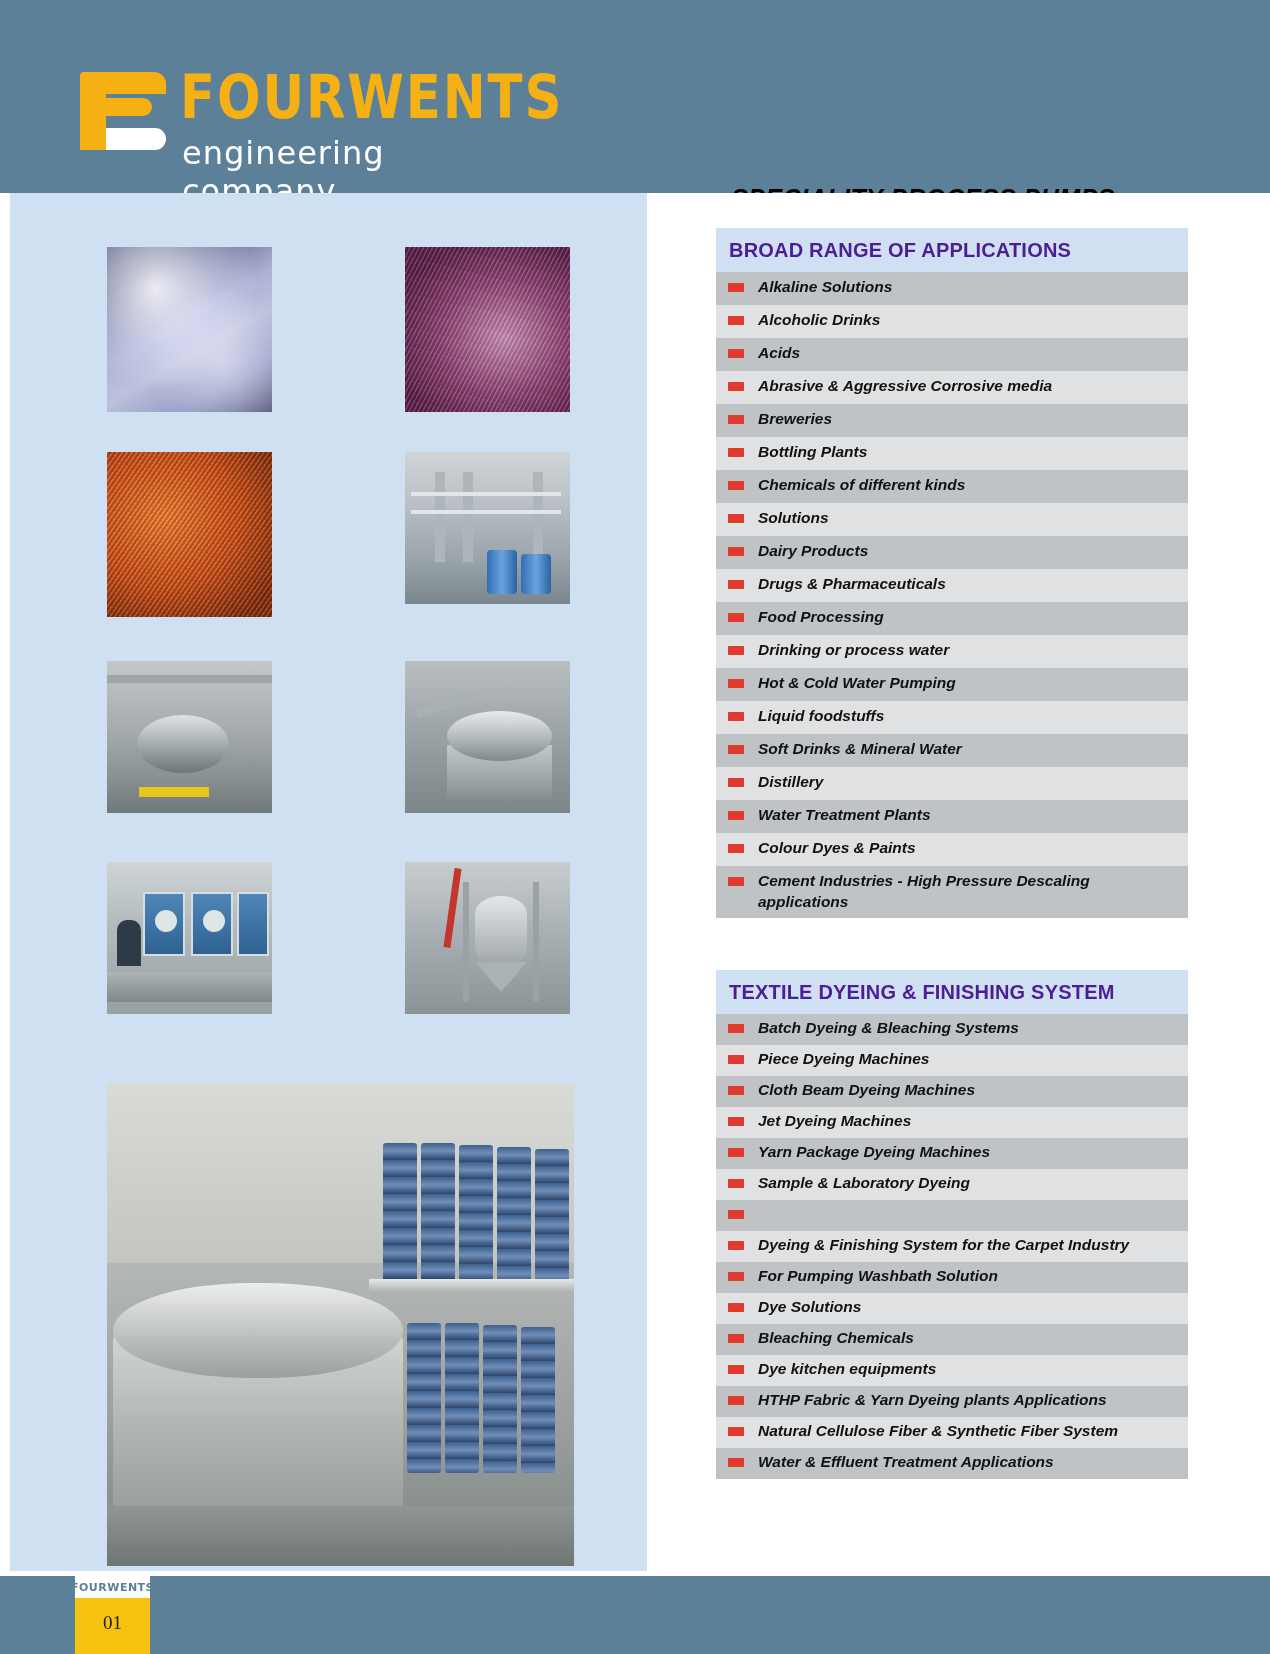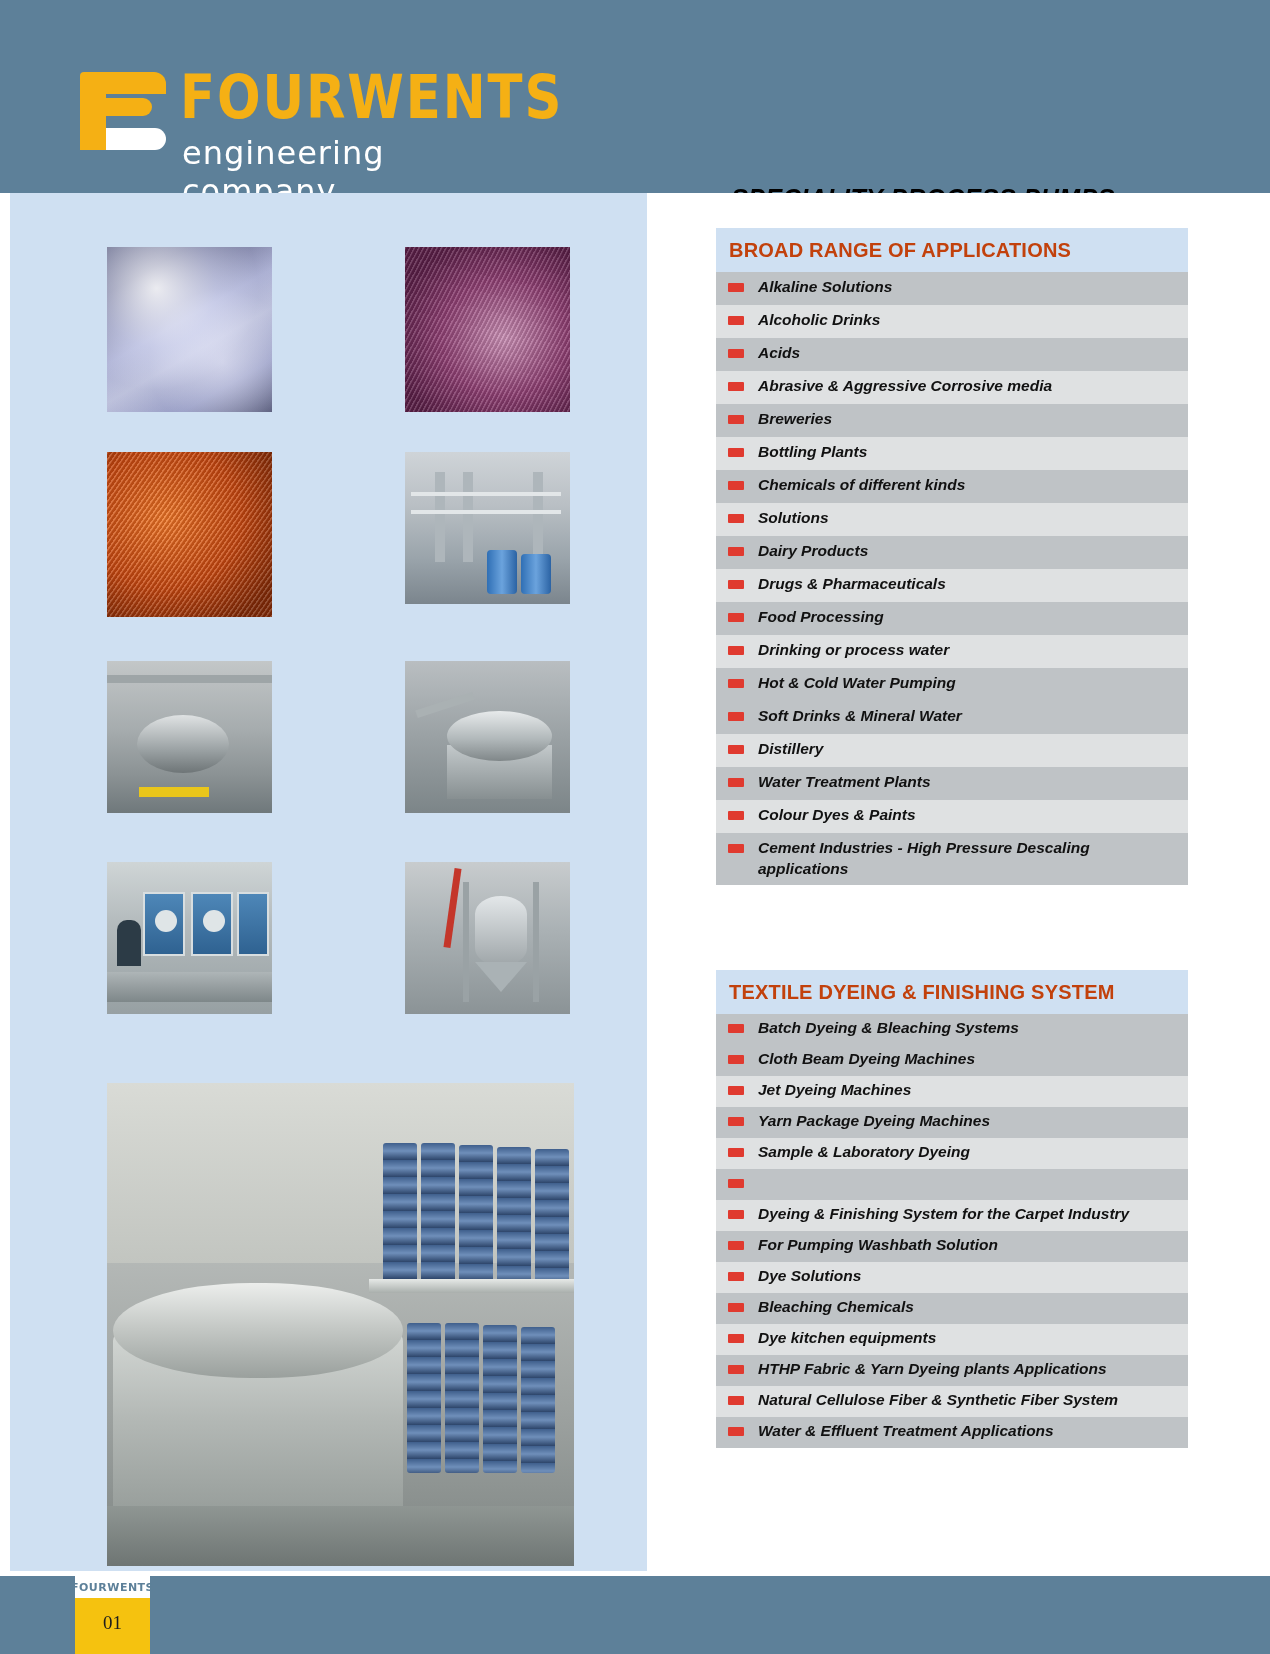--- a/index.html
+++ b/index.html
@@ -340,21 +340,21 @@
   .section-head {
     height: 44px;
     background: #cfe0f2;
     display: flex;
     align-items: center;
     padding-left: 13px;
   }
   .section-head .title {
     font-size: 20px;
     font-weight: 700;
-    color: #c2410c;
+    color: #4c1d95;
     letter-spacing: 0.2px;
   }
   .list { margin: 0; padding: 0; list-style: none; }
   .list li {
     display: flex;
     align-items: flex-start;
     padding: 5px 8px 5px 12px;
     min-height: 33px;
   }
   .list li.even { background: #bfc3c6; }
@@ -511,20 +511,24 @@
           <span class="li-text">Food Processing</span>
         </li>
         <li class="odd">
           <span class="bullet"></span>
           <span class="li-text">Drinking or process water</span>
         </li>
         <li class="even">
           <span class="bullet"></span>
           <span class="li-text">Hot &amp; Cold Water Pumping</span>
         </li>
+        <li class="odd">
+          <span class="bullet"></span>
+          <span class="li-text">Liquid foodstuffs</span>
+        </li>
         <li class="even">
           <span class="bullet"></span>
           <span class="li-text">Soft Drinks &amp; Mineral Water</span>
         </li>
         <li class="odd">
           <span class="bullet"></span>
           <span class="li-text">Distillery</span>
         </li>
         <li class="even">
           <span class="bullet"></span>
@@ -543,20 +547,24 @@
 
   <div class="section section-2">
     <div class="section-head">
       <span class="title">TEXTILE DYEING &amp; FINISHING SYSTEM</span>
     </div>
     <ul class="list" id="list-1">
         <li class="even">
           <span class="bullet"></span>
           <span class="li-text">Batch Dyeing &amp; Bleaching Systems</span>
         </li>
+        <li class="odd">
+          <span class="bullet"></span>
+          <span class="li-text">Piece Dyeing Machines</span>
+        </li>
         <li class="even">
           <span class="bullet"></span>
           <span class="li-text">Cloth Beam Dyeing Machines</span>
         </li>
         <li class="odd">
           <span class="bullet"></span>
           <span class="li-text">Jet Dyeing Machines</span>
         </li>
         <li class="even">
           <span class="bullet"></span>

